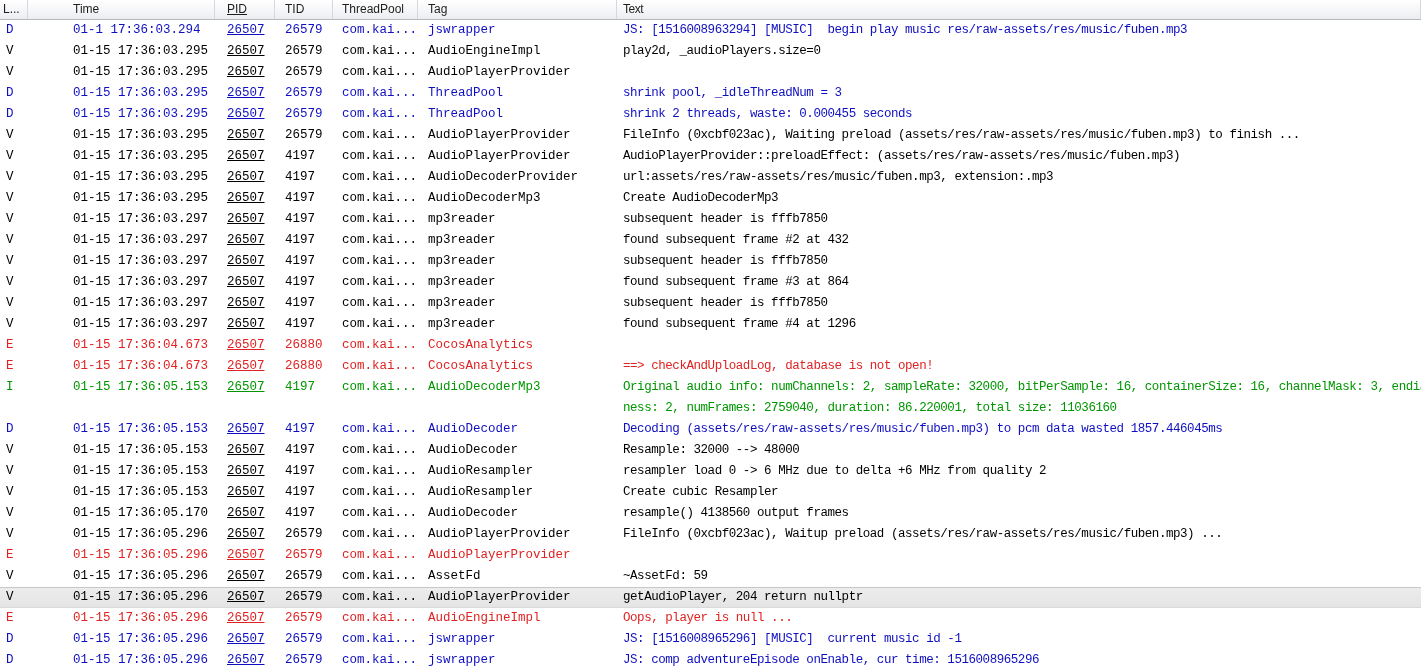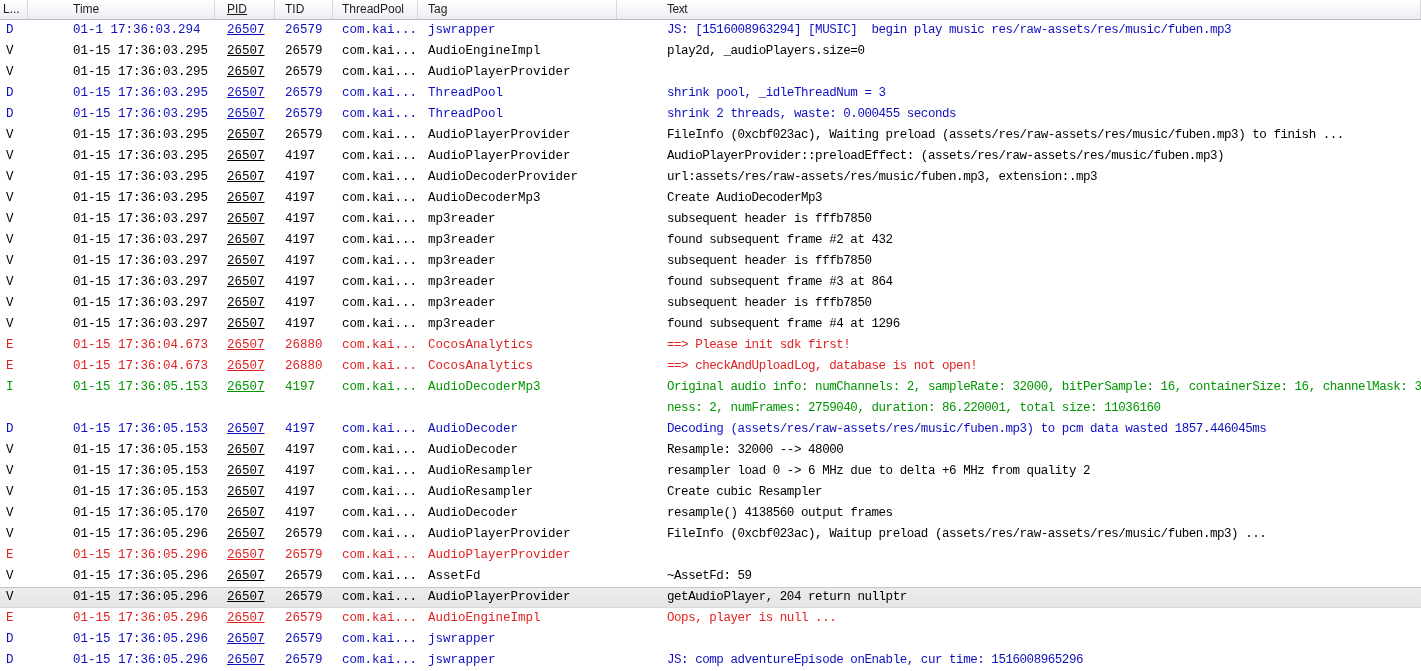--- a/index.html
+++ b/index.html
@@ -23,21 +23,21 @@
   .cell {
     box-sizing:border-box; flex:0 0 auto;
     overflow:hidden; white-space:pre;
   }
   .col-level { width:28px;  padding-left:6px; }
   .col-time  { width:147px; padding-left:5px;margin-left:40px; }
   .col-pid   { width:60px;  padding-left:12px;text-decoration:underline; }
   .col-tid   { width:58px;  padding-left:10px; }
   .col-app   { width:85px;  padding-left:9px; }
   .col-tag   { width:199px; padding-left:10px; }
-  .col-text  { flex:1 1 auto; width:auto; padding-left:6px; letter-spacing:-0.45px;margin-left:44px; }
+  .col-text  { flex:1 1 auto; width:auto; padding-left:6px; letter-spacing:-0.45px; }
   .hdr .col-level { padding-left:3px; }
 
   
   .rows { font-size:12.5px; }
   .row  { display:flex; line-height:21px; }
   .lv-V { color:var(--c-verbose,#000000); }
   .lv-D { color:var(--c-debug,#0f0fc0); }
   .lv-I { color:var(--c-info,#009600); }
   .lv-E { color:var(--c-error,#e02222); }
   .row.selected {
@@ -193,21 +193,20 @@
     <div class="cell col-tag">mp3reader</div>
     <div class="cell col-text">found subsequent frame #4 at 1296</div>
   </div>
       <div class="row lv-E">
     <div class="cell col-level">E</div>
     <div class="cell col-time">01-15 17:36:04.673</div>
     <div class="cell col-pid">26507</div>
     <div class="cell col-tid">26880</div>
     <div class="cell col-app">com.kai...</div>
     <div class="cell col-tag">CocosAnalytics</div>
-    <div class="cell col-text">==&gt; Please init sdk first!</div>
   </div>
       <div class="row lv-E">
     <div class="cell col-level">E</div>
     <div class="cell col-time">01-15 17:36:04.673</div>
     <div class="cell col-pid">26507</div>
     <div class="cell col-tid">26880</div>
     <div class="cell col-app">com.kai...</div>
     <div class="cell col-tag">CocosAnalytics</div>
     <div class="cell col-text">==&gt; checkAndUploadLog, database is not open!</div>
   </div>
@@ -310,20 +309,21 @@
     <div class="cell col-tag">AudioEngineImpl</div>
     <div class="cell col-text">Oops, player is null ...</div>
   </div>
       <div class="row lv-D">
     <div class="cell col-level">D</div>
     <div class="cell col-time">01-15 17:36:05.296</div>
     <div class="cell col-pid">26507</div>
     <div class="cell col-tid">26579</div>
     <div class="cell col-app">com.kai...</div>
     <div class="cell col-tag">jswrapper</div>
+    <div class="cell col-text">JS: [1516008965296] [MUSIC]  current music id -1</div>
   </div>
       <div class="row lv-D">
     <div class="cell col-level">D</div>
     <div class="cell col-time">01-15 17:36:05.296</div>
     <div class="cell col-pid">26507</div>
     <div class="cell col-tid">26579</div>
     <div class="cell col-app">com.kai...</div>
     <div class="cell col-tag">jswrapper</div>
     <div class="cell col-text">JS: comp adventureEpisode onEnable, cur time: 1516008965296</div>
   </div>

